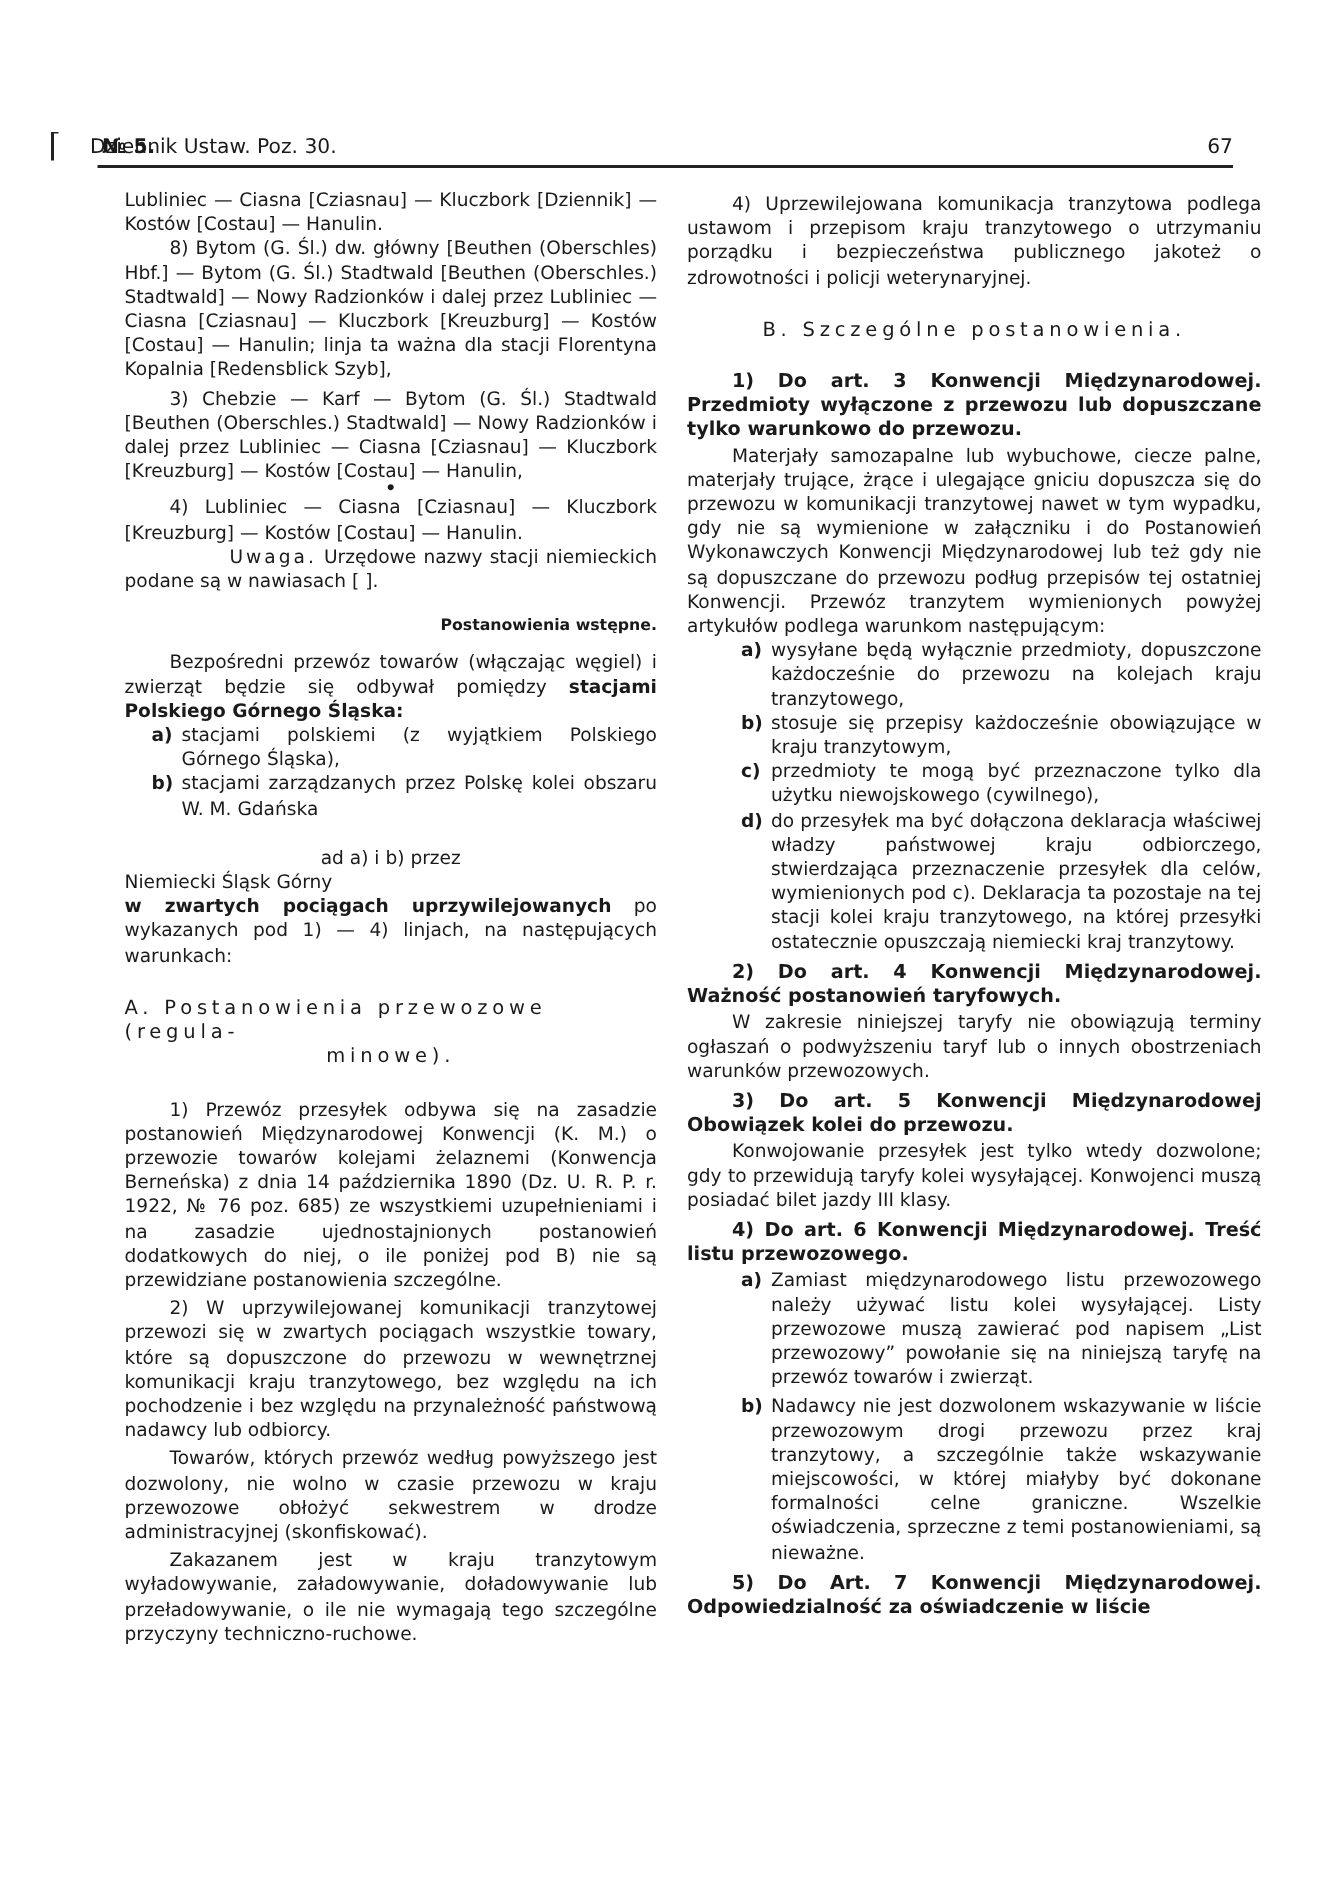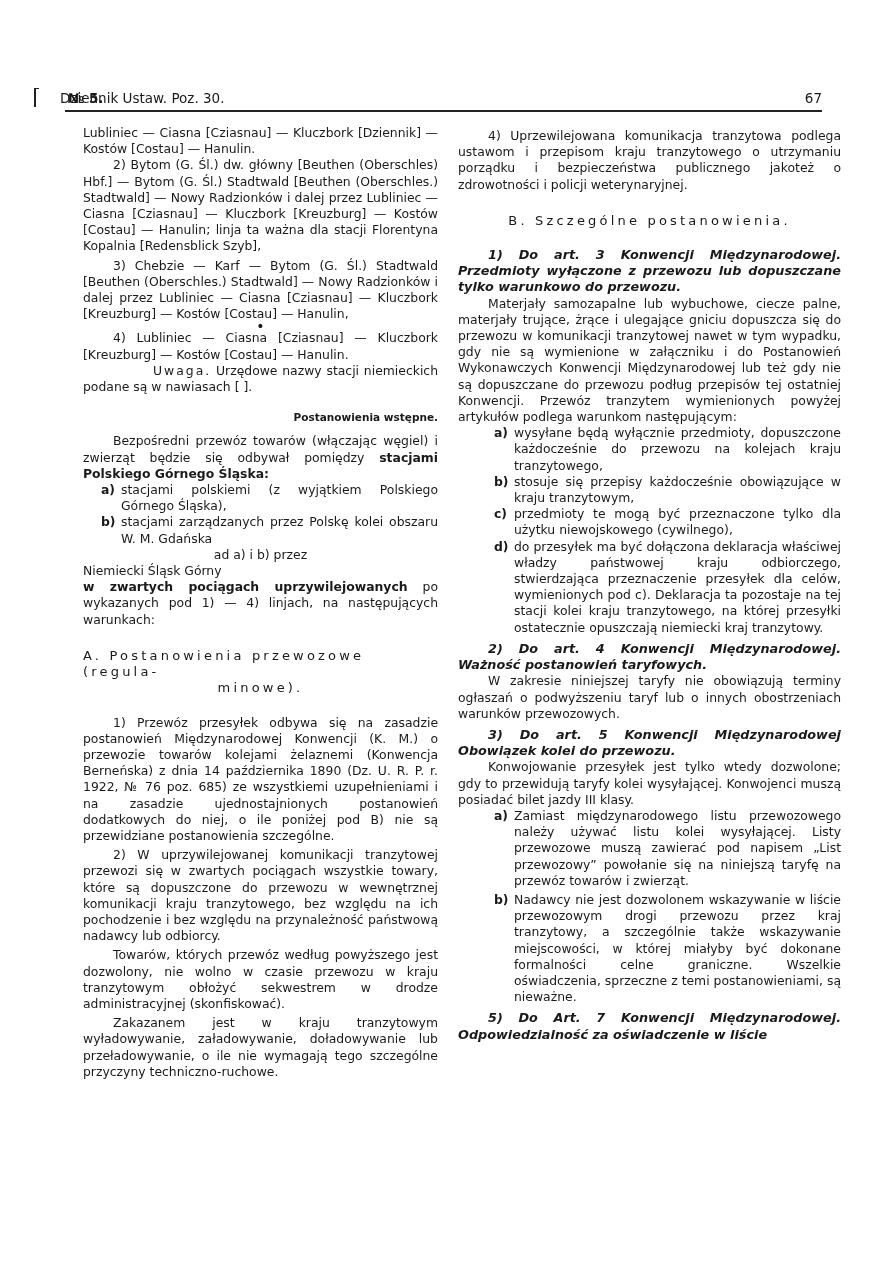--- a/index.html
+++ b/index.html
@@ -34,39 +34,39 @@
     .b { font-weight: bold; }
     .small-center { text-align: right; font-weight: bold; font-size: 10.5px; margin: 14px 0 8px 0; }
     .spaced-heading {
       text-align: center; letter-spacing: 3.2px; font-size: 13px; margin: 20px 0 18px 0;
     }
     .spaced-heading.left-align { text-align: left; }
     .spaced-heading .cont { display: block; text-align: center; }
     .list-item { display: flex; margin-left: 18px; }
     .list-item .mark { width: 20px; flex: none; font-weight: bold; }
     .list-item .txt { flex: 1; text-align: justify; }
-    .centered { text-align: center; }
+    .centered { text-align: center; margin-top: 17px; }
     .dot { text-align: center; font-size: 14px; line-height: 8px; height: 8px; }
-    .section-head { font-weight: bold; font-size: 12.8px; margin-top: 5px; font-style: italic; }
+    .section-head { font-weight: bold; font-size: 12.8px; margin-top: 5px; }
     .uwaga-label { letter-spacing: 2px; }
   </style>
 </head>
 <body>
 
 <div class="page-header">
   <span class="left-mark"></span>
   <span class="issue">№ 5.</span>
   <span class="title">Dziennik Ustaw. Poz. 30.</span>
   <span class="page-num">67</span>
 </div>
 <div class="header-rule"></div>
 
 <div class="col left">
   <p>Lubliniec — Ciasna [Cziasnau] — Kluczbork [Dziennik] — Kostów [Costau] — Hanulin.</p>
-  <p class="indent">2) Bytom (G. Śl.) dw. główny [Beuthen (Oberschles) Hbf.] — Bytom (G. Śl.) Stadtwald [Beuthen (Oberschles.) Stadtwald] — Nowy Radzionków i dalej przez Lubliniec — Ciasna [Cziasnau] — Kluczbork [Kreuzburg] — Kostów [Costau] — Hanulin; linja ta ważna dla stacji Florentyna Kopalnia [Redensblick Szyb],</p>
+  <p class="indent">8) Bytom (G. Śl.) dw. główny [Beuthen (Oberschles) Hbf.] — Bytom (G. Śl.) Stadtwald [Beuthen (Oberschles.) Stadtwald] — Nowy Radzionków i dalej przez Lubliniec — Ciasna [Cziasnau] — Kluczbork [Kreuzburg] — Kostów [Costau] — Hanulin; linja ta ważna dla stacji Florentyna Kopalnia [Redensblick Szyb],</p>
   <p class="indent gap">3) Chebzie — Karf — Bytom (G. Śl.) Stadtwald [Beuthen (Oberschles.) Stadtwald] — Nowy Radzionków i dalej przez Lubliniec — Ciasna [Cziasnau] — Kluczbork [Kreuzburg] — Kostów [Costau] — Hanulin,</p>
   <div class="dot">•</div>
   <p class="indent">4) Lubliniec — Ciasna [Cziasnau] — Kluczbork [Kreuzburg] — Kostów [Costau] — Hanulin.</p>
   <p style="text-indent:70px;"><span class="uwaga-label">Uwaga.</span> <span>Urzędowe nazwy stacji niemieckich podane są w nawiasach [ ].</span></p>
   <p class="small-center">Postanowienia wstępne.</p>
   <p class="indent"><span>Bezpośredni przewóz towarów (włączając węgiel) i zwierząt będzie się odbywał pomiędzy </span><span class="b">stacjami Polskiego Górnego Śląska:</span></p>
   <div class="list-item">
     <span class="mark">a)</span>
     <span class="txt">stacjami polskiemi (z wyjątkiem Polskiego Górnego Śląska),</span>
   </div>
@@ -76,21 +76,21 @@
   </div>
   <p class="centered">ad a) i b) przez</p>
   <p>Niemiecki Śląsk Górny</p>
   <p><span class="b">w zwartych pociągach uprzywilejowanych</span><span> po wykazanych pod 1) — 4) linjach, na następujących warunkach:</span></p>
   <div class="spaced-heading left-align">
     <span>A. Postanowienia przewozowe (regula-</span>
     <span class="cont">minowe).</span>
   </div>
   <p class="indent">1) Przewóz przesyłek odbywa się na zasadzie postanowień Międzynarodowej Konwencji (K. M.) o przewozie towarów kolejami żelaznemi (Konwencja Berneńska) z dnia 14 października 1890 (Dz. U. R. P. r. 1922, № 76 poz. 685) ze wszystkiemi uzupełnieniami i na zasadzie ujednostajnionych postanowień dodatkowych do niej, o ile poniżej pod B) nie są przewidziane postanowienia szczególne.</p>
   <p class="indent gap">2) W uprzywilejowanej komunikacji tranzytowej przewozi się w zwartych pociągach wszystkie towary, które są dopuszczone do przewozu w wewnętrznej komunikacji kraju tranzytowego, bez względu na ich pochodzenie i bez względu na przynależność państwową nadawcy lub odbiorcy.</p>
-  <p class="indent gap">Towarów, których przewóz według powyższego jest dozwolony, nie wolno w czasie przewozu w kraju tranzytowym obłożyć sekwestrem w drodze administracyjnej (skonfiskować).</p>
+  <p class="indent gap">Towarów, których przewóz według powyższego jest dozwolony, nie wolno w czasie przewozu w kraju przewozowe obłożyć sekwestrem w drodze administracyjnej (skonfiskować).</p>
   <p class="indent gap">Zakazanem jest w kraju tranzytowym wyładowywanie, załadowywanie, doładowywanie lub przeładowywanie, o ile nie wymagają tego szczególne przyczyny techniczno-ruchowe.</p>
 </div>
 
 <div class="col right">
   <p class="indent gap">4) Uprzewilejowana komunikacja tranzytowa podlega ustawom i przepisom kraju tranzytowego o utrzymaniu porządku i bezpieczeństwa publicznego jakoteż o zdrowotności i policji weterynaryjnej.</p>
   <p class="spaced-heading">B. Szczególne postanowienia.</p>
   <p class="indent section-head">1) Do art. 3 Konwencji Międzynarodowej. Przedmioty wyłączone z przewozu lub dopuszczane tylko warunkowo do przewozu.</p>
   <p class="indent">Materjały samozapalne lub wybuchowe, ciecze palne, materjały trujące, żrące i ulegające gniciu dopuszcza się do przewozu w komunikacji tranzytowej nawet w tym wypadku, gdy nie są wymienione w załączniku i do Postanowień Wykonawczych Konwencji Międzynarodowej lub też gdy nie są dopuszczane do przewozu podług przepisów tej ostatniej Konwencji. Przewóz tranzytem wymienionych powyżej artykułów podlega warunkom następującym:</p>
   <div class="list-item" style="margin-left:36px;">
     <span class="mark">a)</span>
@@ -105,20 +105,21 @@
     <span class="txt">przedmioty te mogą być przeznaczone tylko dla użytku niewojskowego (cywilnego),</span>
   </div>
   <div class="list-item" style="margin-left:36px;">
     <span class="mark">d)</span>
     <span class="txt">do przesyłek ma być dołączona deklaracja właściwej władzy państwowej kraju odbiorczego, stwierdzająca przeznaczenie przesyłek dla celów, wymienionych pod c). Deklaracja ta pozostaje na tej stacji kolei kraju tranzytowego, na której przesyłki ostatecznie opuszczają niemiecki kraj tranzytowy.</span>
   </div>
   <p class="indent section-head">2) Do art. 4 Konwencji Międzynarodowej. Ważność postanowień taryfowych.</p>
   <p class="indent">W zakresie niniejszej taryfy nie obowiązują terminy ogłaszań o podwyższeniu taryf lub o innych obostrzeniach warunków przewozowych.</p>
   <p class="indent section-head">3) Do art. 5 Konwencji Międzynarodowej Obowiązek kolei do przewozu.</p>
   <p class="indent">Konwojowanie przesyłek jest tylko wtedy dozwolone; gdy to przewidują taryfy kolei wysyłającej. Konwojenci muszą posiadać bilet jazdy III klasy.</p>
+  <p class="indent section-head">4) Do art. 6 Konwencji Międzynarodowej. Treść listu przewozowego.</p>
   <div class="list-item" style="margin-left:36px;">
     <span class="mark">a)</span>
     <span class="txt">Zamiast międzynarodowego listu przewozowego należy używać listu kolei wysyłającej. Listy przewozowe muszą zawierać pod napisem „List przewozowy” powołanie się na niniejszą taryfę na przewóz towarów i zwierząt.</span>
   </div>
   <div class="list-item gap" style="margin-left:36px;">
     <span class="mark">b)</span>
     <span class="txt">Nadawcy nie jest dozwolonem wskazywanie w liście przewozowym drogi przewozu przez kraj tranzytowy, a szczególnie także wskazywanie miejscowości, w której miałyby być dokonane formalności celne graniczne. Wszelkie oświadczenia, sprzeczne z temi postanowieniami, są nieważne.</span>
   </div>
   <p class="indent section-head">5) Do Art. 7 Konwencji Międzynarodowej. Odpowiedzialność za oświadczenie w liście</p>
 </div>

